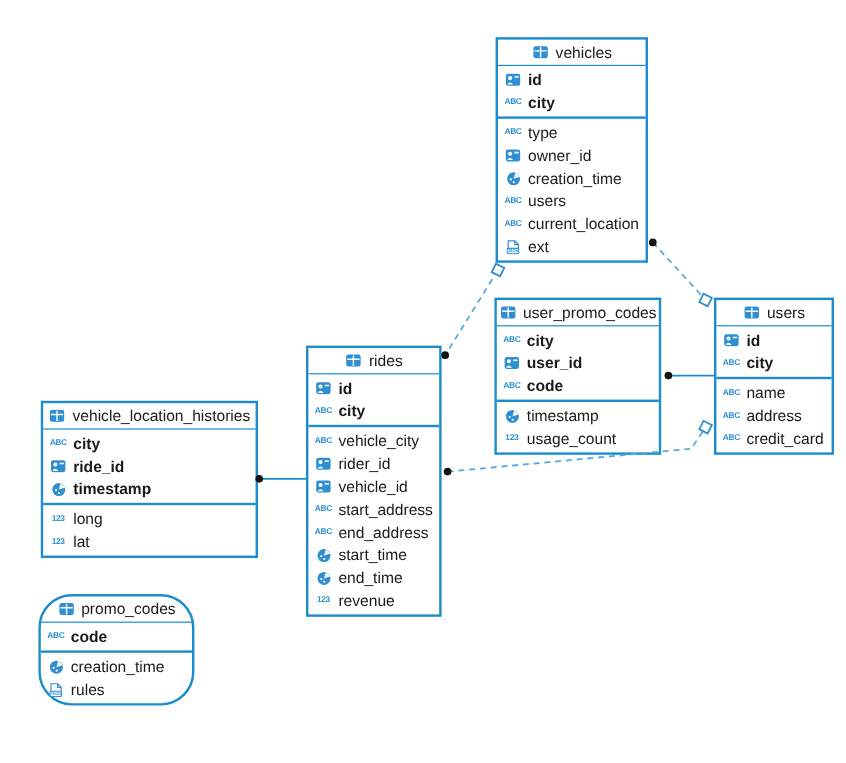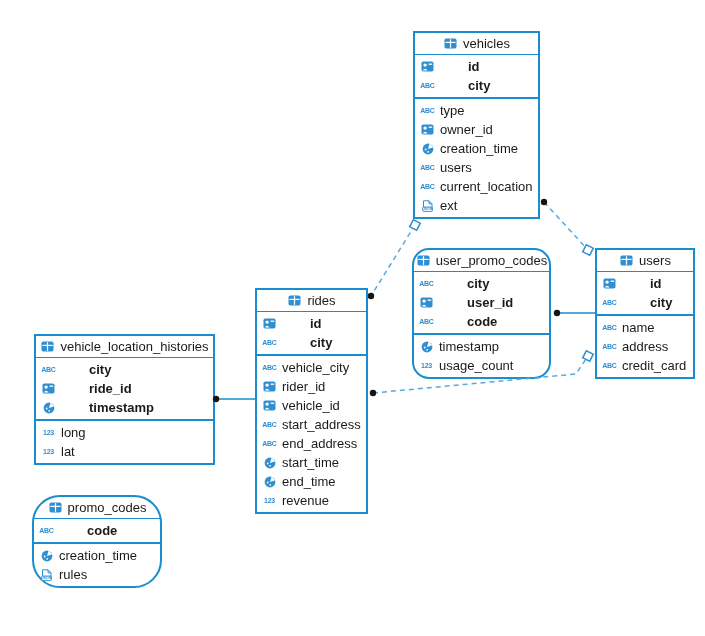--- a/index.html
+++ b/index.html
@@ -5,21 +5,21 @@
   html,body{margin:0;padding:0;background:#ffffff;}
   #stage{position:relative;width:705px;height:636px;background:#ffffff;overflow:hidden;
          font-family:"Liberation Sans","DejaVu Sans",sans-serif;color:#1a1a1a;}
   .table{position:absolute;background:#ffffff;border:2px solid #1b8dce;box-sizing:border-box;font-size:13px;}
   .tbl-header{display:flex;justify-content:center;align-items:center;gap:5px;height:21px;
               border-bottom:1px solid #1b8dce;padding:0 6px;white-space:nowrap;}
   .tbl-title{font-size:13px;}
   .section{padding:2px 0;}
   .section.cols{border-top:2px solid #1b8dce;}
   .row{display:flex;align-items:center;gap:5px;height:19px;padding:0 5px;white-space:nowrap;}
-  .row.pk .col-name{font-weight:bold;margin-left:28px;}
+  .row.pk .col-name{font-weight:bold;}
   .type-icon{width:15px;min-width:15px;display:flex;justify-content:center;align-items:center;}
   .glyph-icon{color:#2f8fd0;font-weight:bold;font-size:7px;letter-spacing:-0.3px;line-height:1;}
   #edges{position:absolute;left:0;top:0;width:705px;height:636px;pointer-events:none;z-index:5;}
   .col-name{line-height:1;}
 </style>
 </head>
 <body>
 
 <div id="stage">
   <div id="tables">
@@ -102,21 +102,21 @@
       <path d="M1.5,0.8 H7 L10,3.8 V11.2 H1.5 Z" fill="#fff" stroke="#2f8fd0" stroke-width="1"></path>
       <path d="M7,0.8 V3.8 H10" fill="none" stroke="#2f8fd0" stroke-width="1"></path>
       <rect x="0.6" y="7" width="9.8" height="4.4" rx="1" fill="#fff" stroke="#2f8fd0" stroke-width="0.9"></rect>
       <text x="5.5" y="10.4" text-anchor="middle" font-size="3.4" font-weight="bold" fill="#2f8fd0">JSON</text>
     </svg>
             </span>
       <span class="col-name">ext</span>
     </div>
     </div>
       </div>
-      <div class="table" style="left: 412px; top: 248px; width: 139px; border-radius: 17px;">
+      <div class="table" style="left: 412px; top: 248px; width: 139px;">
     <div class="tbl-header">
       <span class="type-icon">
     <svg width="13" height="11" viewBox="0 0 13 11">
       <rect x="0.5" y="0.5" width="12" height="10" rx="1.8" fill="#2f8fd0"></rect>
       <line x1="1.4" y1="4.4" x2="11.6" y2="4.4" stroke="#fff" stroke-width="1.2"></line>
       <line x1="6.5" y1="1.2" x2="6.5" y2="9.8" stroke="#fff" stroke-width="1.2"></line>
     </svg>
           </span>
       <span class="tbl-title">user_promo_codes</span>
     </div>

